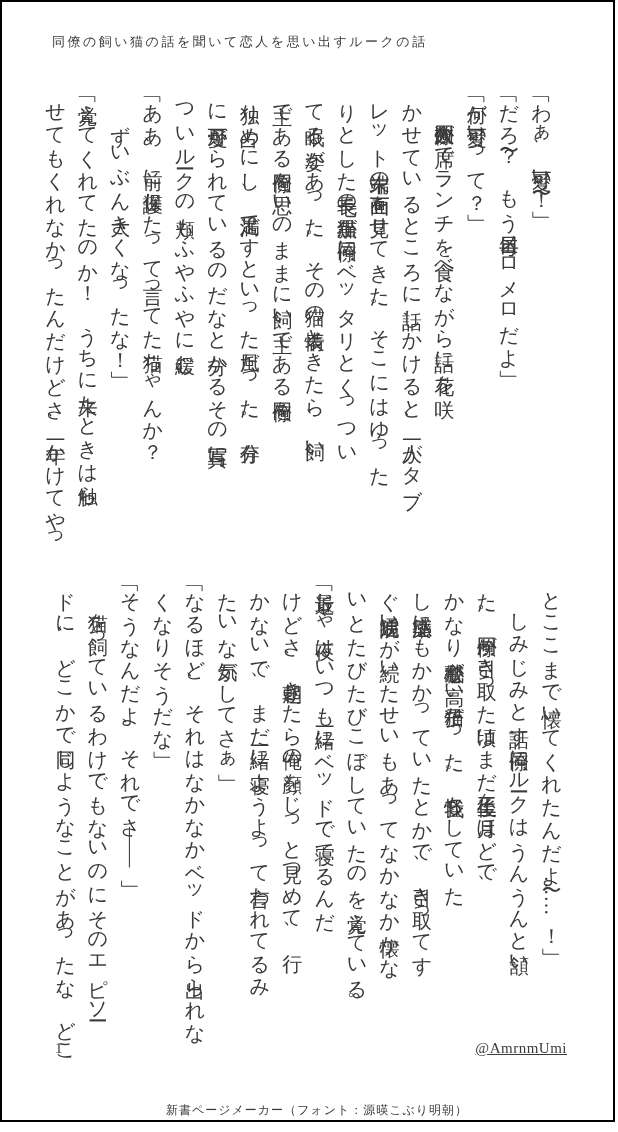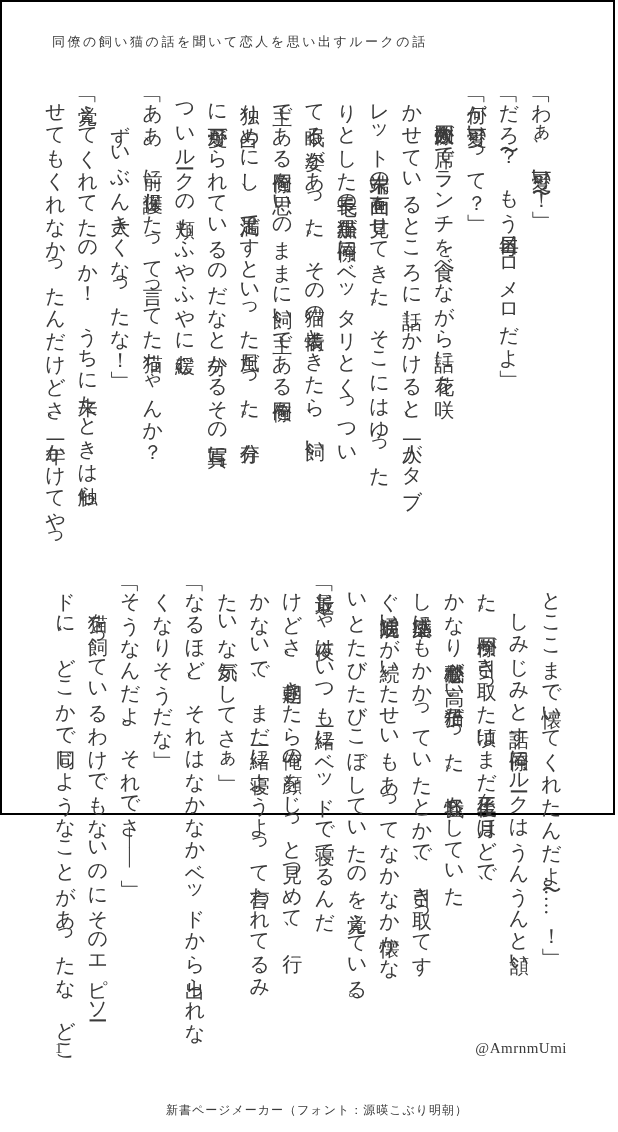--- a/index.html
+++ b/index.html
@@ -14,21 +14,21 @@
     width: 618px;
     height: 1132px;
     background: #ffffff;
     overflow: hidden;
   }
   .page-card {
     position: absolute;
     left: 0;
     top: 0;
     width: 615px;
-    height: 815px;
+    height: 1122px;
     box-sizing: border-box;
     border: 2px solid #000000;
     background: #ffffff;
   }
   .page-title {
     position: absolute;
     left: 50px;
     top: 31px;
     font-size: 13px;
     letter-spacing: 2.5px;
@@ -57,20 +57,21 @@
     left: 53px;
     top: 1038px;
     font-size: 15px;
   }
   .author-handle {
     position: absolute;
     right: 46px;
     top: 1038px;
     font-size: 15px;
     letter-spacing: 0.5px;
+    text-decoration: underline;
   }
   .credit-line {
     position: absolute;
     left: 8px;
     top: 1102px;
     width: 618px;
     text-align: center;
     font-size: 12px;
     letter-spacing: 1px;
     color: #3a3a3a;

